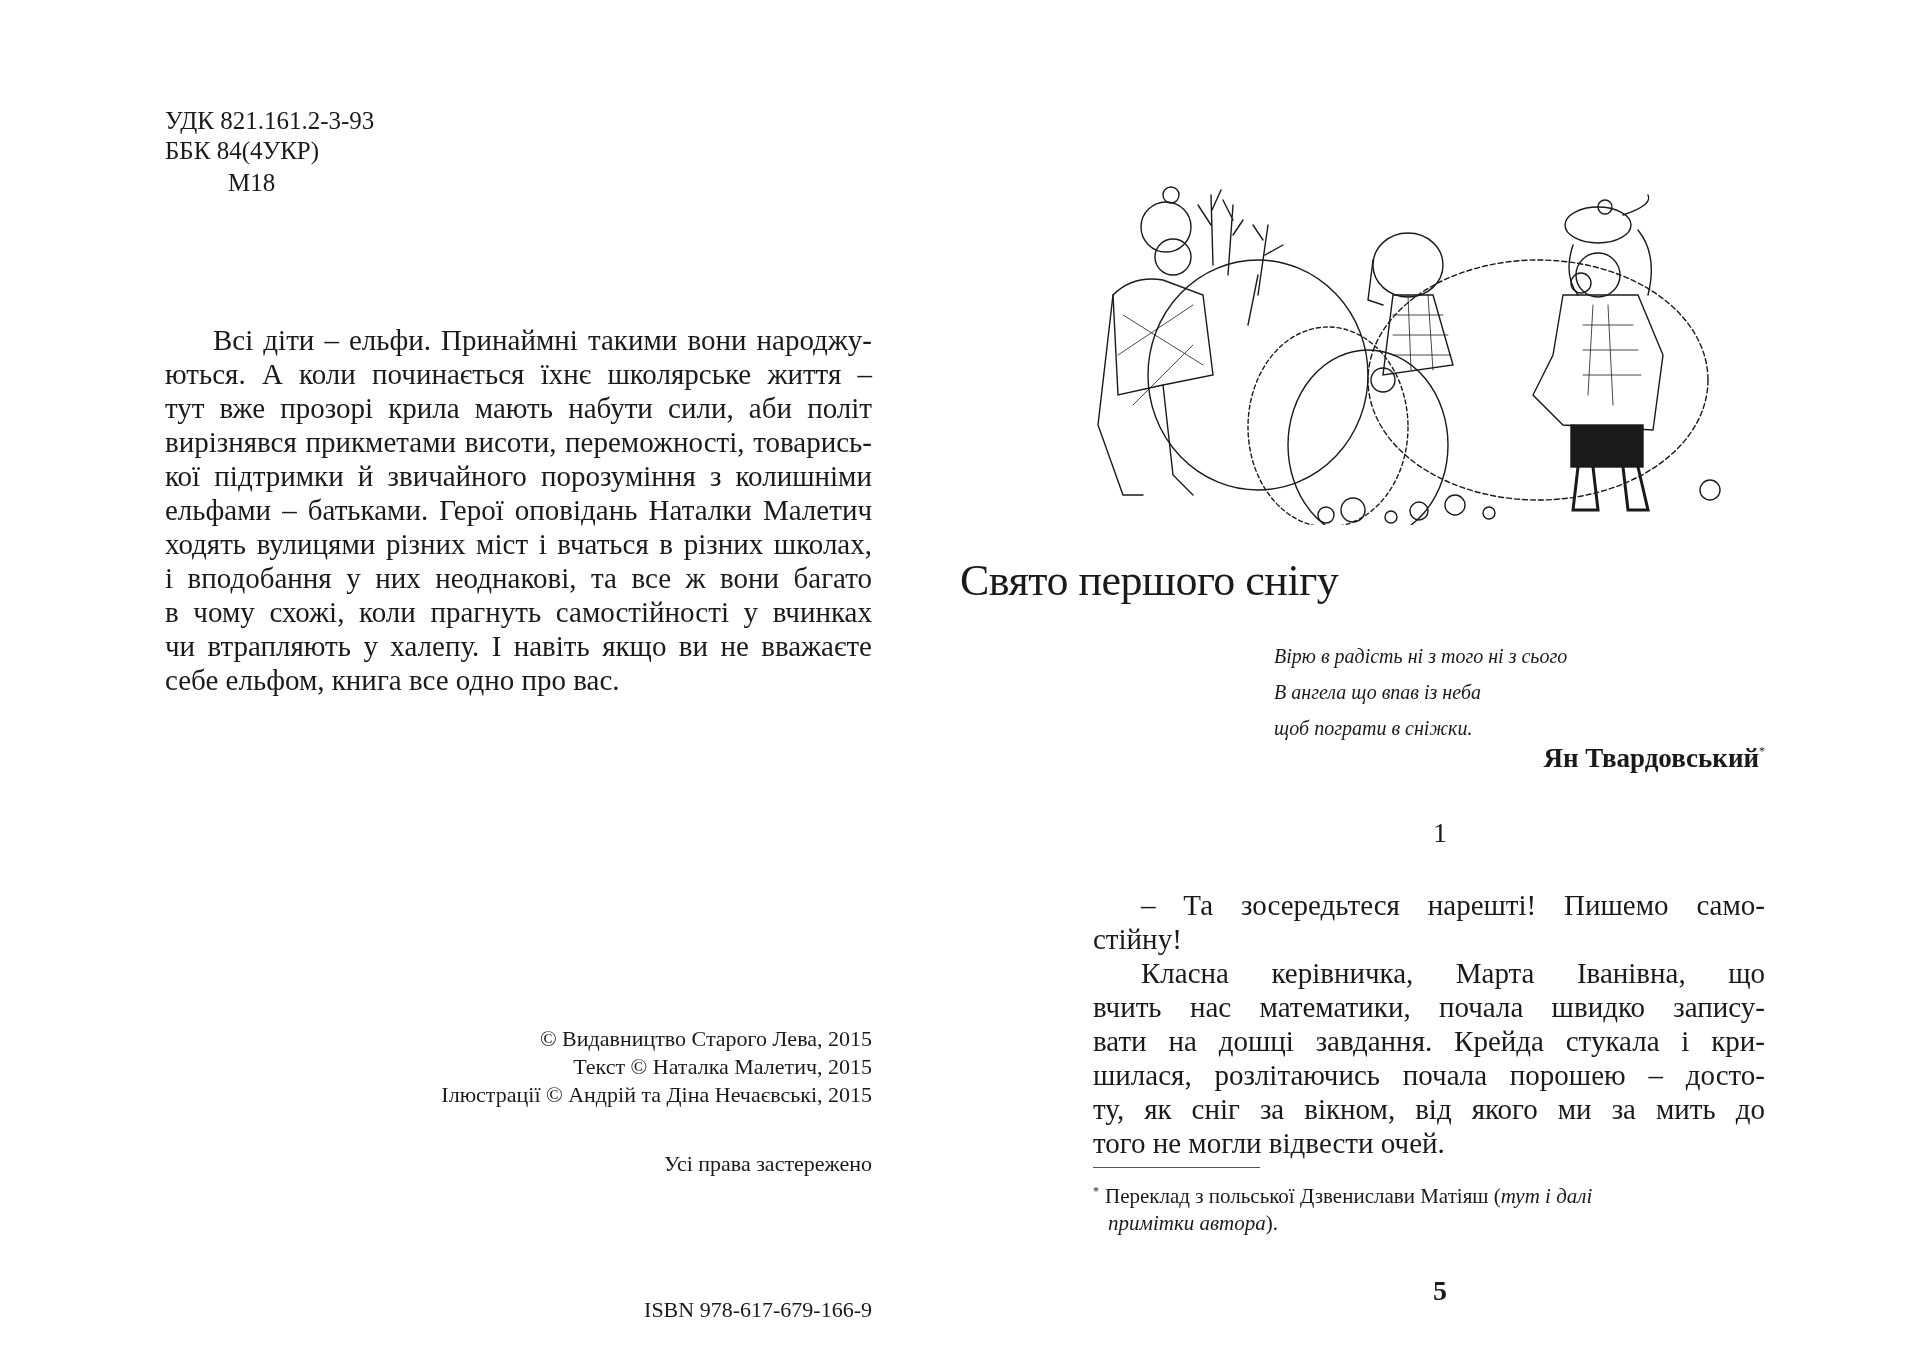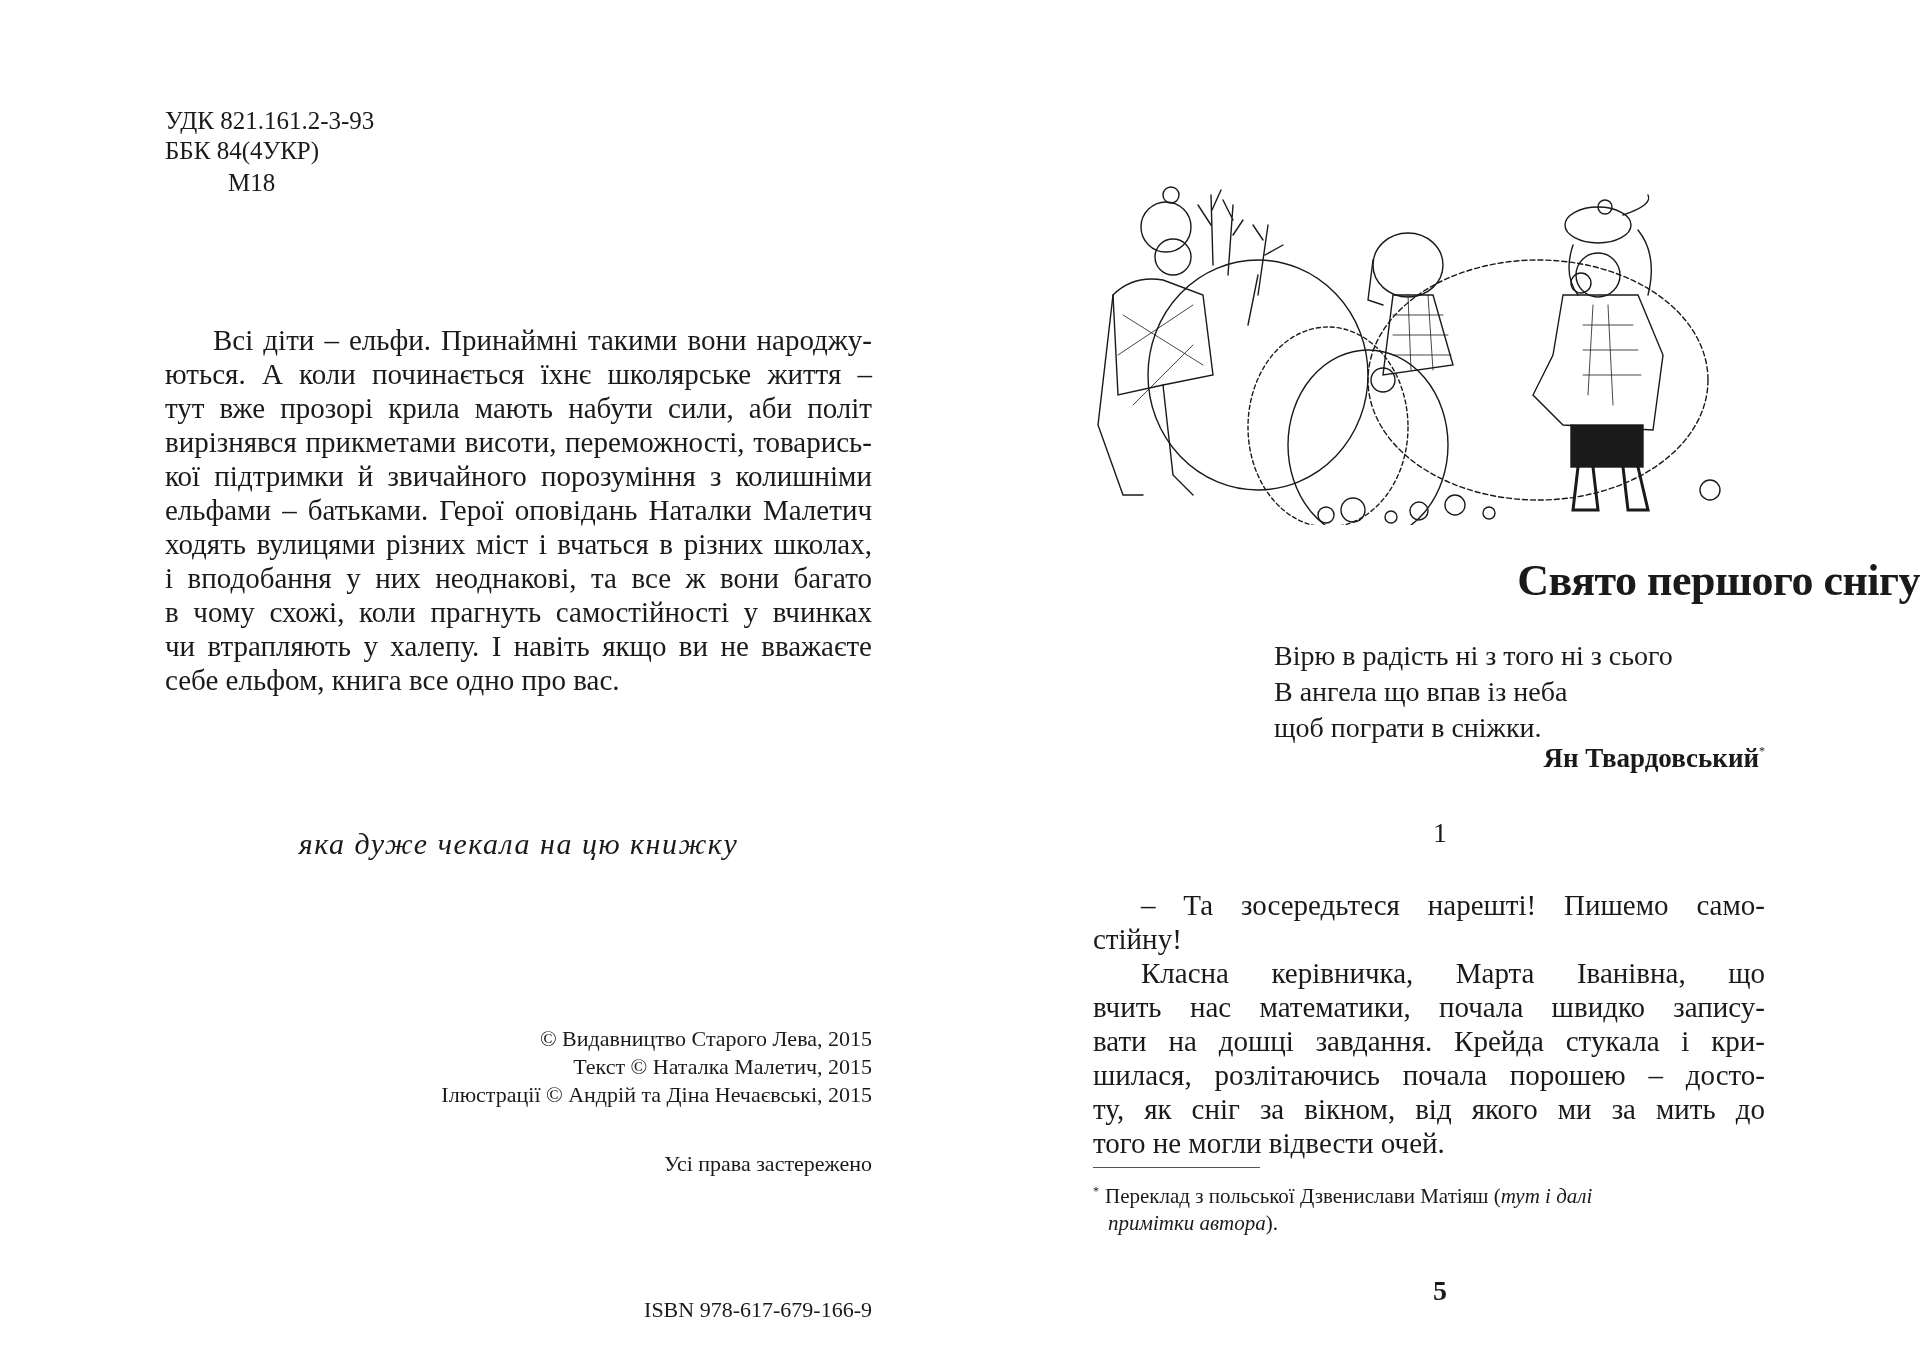--- a/index.html
+++ b/index.html
@@ -11,23 +11,23 @@
     .abs { position: absolute; white-space: nowrap; }
     .meta { font-size: 25px; line-height: 30px; left: 165px; }
     .body-line { font-size: 29px; line-height: 34px; text-align: justify; text-align-last: justify; }
     .body-line.last { text-align-last: left; }
     .left .body-line { left: 165px; width: 707px; }
     .right .body-line { left: 133px; width: 672px; }
     .indent { text-indent: 48px; }
     .dedication { font-style: italic; font-size: 30px; line-height: 38px; text-align: center;
                   left: 165px; width: 707px; letter-spacing: 1.5px; }
     .copy { font-size: 22px; line-height: 27px; text-align: right; left: 165px; width: 707px; }
-    .title { font-family: "Liberation Serif", "DejaVu Serif", serif; font-weight: bold;
-             font-size: 44px; left: 0; width: 960px; text-align: right; top: 555px; letter-spacing: -0.5px; }
-    .epigraph { font-size: 28px; line-height: 36px; left: 314px; }
+    .title { font-family: "Liberation Serif", "DejaVu Serif", serif; font-weight: normal;
+             font-size: 44px; left: 0; width: 960px; text-align: left; top: 555px; letter-spacing: -0.5px; }
+    .epigraph { font-style: italic; font-size: 20px; line-height: 36px; left: 314px; }
     .epi-author { font-weight: bold; font-size: 27px; right: 155px; top: 743px; }
     .epi-author sup { font-size: 12px; font-weight: normal; vertical-align: 12px; }
     .chapter-num { font-size: 28px; left: 0; width: 960px; text-align: center; top: 817px; }
     .fn-rule { position: absolute; left: 133px; top: 1167px; width: 167px; height: 1px; background: #555; }
     .footnote { font-size: 21px; line-height: 32px; left: 133px; }
     .footnote sup { font-size: 12px; vertical-align: 8px; margin-right: 6px; }
     .footnote .it { font-style: italic; text-align: center; }
     .page-num { font-size: 28px; font-weight: bold; left: 0; width: 960px; text-align: center; top: 1275px; }
     .illustration { position: absolute; left: 133px; top: 165px; width: 652px; height: 360px; }
   </style>
@@ -46,21 +46,20 @@
     <div class="abs body-line" style="top:425px">вирізнявся прикметами висоти, переможності, товарись-</div>
     <div class="abs body-line" style="top:459px">кої підтримки й звичайного порозуміння з колишніми</div>
     <div class="abs body-line" style="top:493px">ельфами – батьками. Герої оповідань Наталки Малетич</div>
     <div class="abs body-line" style="top:527px">ходять вулицями різних міст і вчаться в різних школах,</div>
     <div class="abs body-line" style="top:561px">і вподобання у них неоднакові, та все ж вони багато</div>
     <div class="abs body-line" style="top:595px">в чому схожі, коли прагнуть самостійності у вчинках</div>
     <div class="abs body-line" style="top:629px">чи втрапляють у халепу. І навіть якщо ви не вважаєте</div>
     <div class="abs body-line last" style="top:663px">себе ельфом, книга все одно про вас.</div>
   </div>
 
-  <div class="abs dedication" style="top:825px">яка дуже чекала на цю книжку</div>
 
   <div class="abs copy" style="top:1025px">© Видавництво Старого Лева, 2015</div>
   <div class="abs copy" style="top:1053px">Текст © Наталка Малетич, 2015</div>
   <div class="abs copy" style="top:1081px">Ілюстрації © Андрій та Діна Нечаєвські, 2015</div>
   <div class="abs copy" style="top:1150px">Усі права застережено</div>
   <div class="abs copy" style="top:1296px; font-size:22px">ISBN 978-617-679-166-9</div>
 </div>
 
 <div class="page right">
   <svg class="illustration" viewBox="0 0 652 360" fill="none" stroke="#1a1a1a" stroke-width="1.4" stroke-linecap="round">

